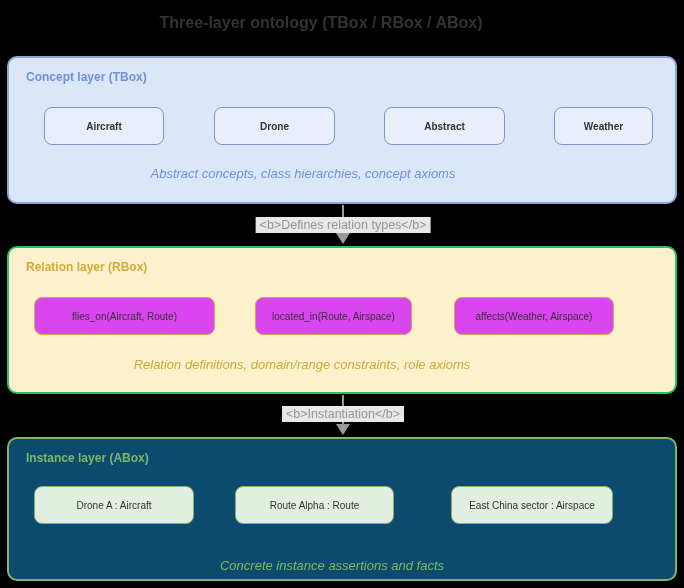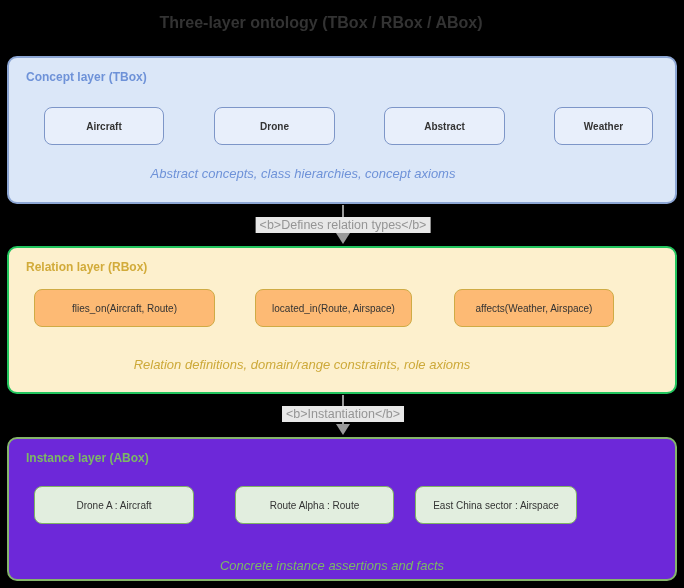--- a/index.html
+++ b/index.html
@@ -17,38 +17,38 @@
     text-align: center; transform: translateX(-21px);
     font-size: 16px; font-weight: bold; color: #333333;
   }
 
   .layer {
     position: absolute; left: 7px; width: 666px;
     border-radius: 10px; box-sizing: content-box;
   }
   .layer.tbox { top: 56px; height: 144px; background: #dbe7f8; border: 2px solid #8ca6d4; }
   .layer.rbox { top: 246px; height: 144px; background: #fdf0cd; border: 2px solid #22c55e; }
-  .layer.abox { top: 437px; height: 140px; background: #6d28d9; border: 2px solid #85b56b; }
+  .layer.abox { top: 437px; height: 140px; background: #0c4a6e; border: 2px solid #85b56b; }
 
   .layer-title {
     position: absolute; left: 17px; top: 12px;
     font-size: 12px; font-weight: bold;
   }
   .tbox .layer-title { color: #6e92d8; }
   .rbox .layer-title { color: #d2ab3a; }
   .abox .layer-title { color: #7cb964; }
 
   .node {
     position: absolute; height: 36px;
     border-radius: 8px;
     display: flex; align-items: center; justify-content: center;
     font-size: 10px; color: #333333; white-space: nowrap;
   }
   .tbox .node { background: #e8effb; border: 1px solid #7d96c8; top: 49px; }
-  .rbox .node { background: #fdba74; border: 1px solid #cfab45; top: 41px; }
+  .rbox .node { background: #d946ef; border: 1px solid #cfab45; top: 49px; }
   .abox .node { background: #e2eedf; border: 1px solid #7fb264; top: 47px; }
   .tbox .node.strong { font-weight: bold; }
 
   .caption {
     position: absolute; left: 0; width: 100%;
     text-align: center; font-style: italic; font-size: 13px;
   }
   .tbox .caption { top: 108px; color: #6e92d8; transform: translateX(-39px); }
   .rbox .caption { top: 109px; color: #cda939; transform: translateX(-40px); }
   .abox .caption { top: 119px; color: #7cb964; transform: translateX(-10px); }
@@ -58,21 +58,21 @@
   .n-route     { left: 205px; width: 119px; }
   .n-airspace  { left: 375px; width: 119px; }
   .n-weather   { left: 545px; width: 97px;  }
 
   .n-flieson   { left: 25px;  width: 179px; }
   .n-locatedin { left: 246px; width: 155px; }
   .n-affects   { left: 445px; width: 158px; }
 
   .n-drone     { left: 25px;  width: 158px; text-align: right; }
   .n-routealpha{ left: 226px; width: 157px; }
-  .n-eastchina { left: 406px; width: 160px; }
+  .n-eastchina { left: 442px; width: 160px; }
 
   
   .edge-line {
     position: absolute; left: 342px; width: 2px; background: #9a9a9a;
   }
   .edge-line.e1 { top: 205px; height: 29px; }
   .edge-line.e2 { top: 395px; height: 30px; }
   .arrowhead {
     position: absolute; left: 336px; width: 0; height: 0;
     border-left: 7px solid transparent; border-right: 7px solid transparent;

